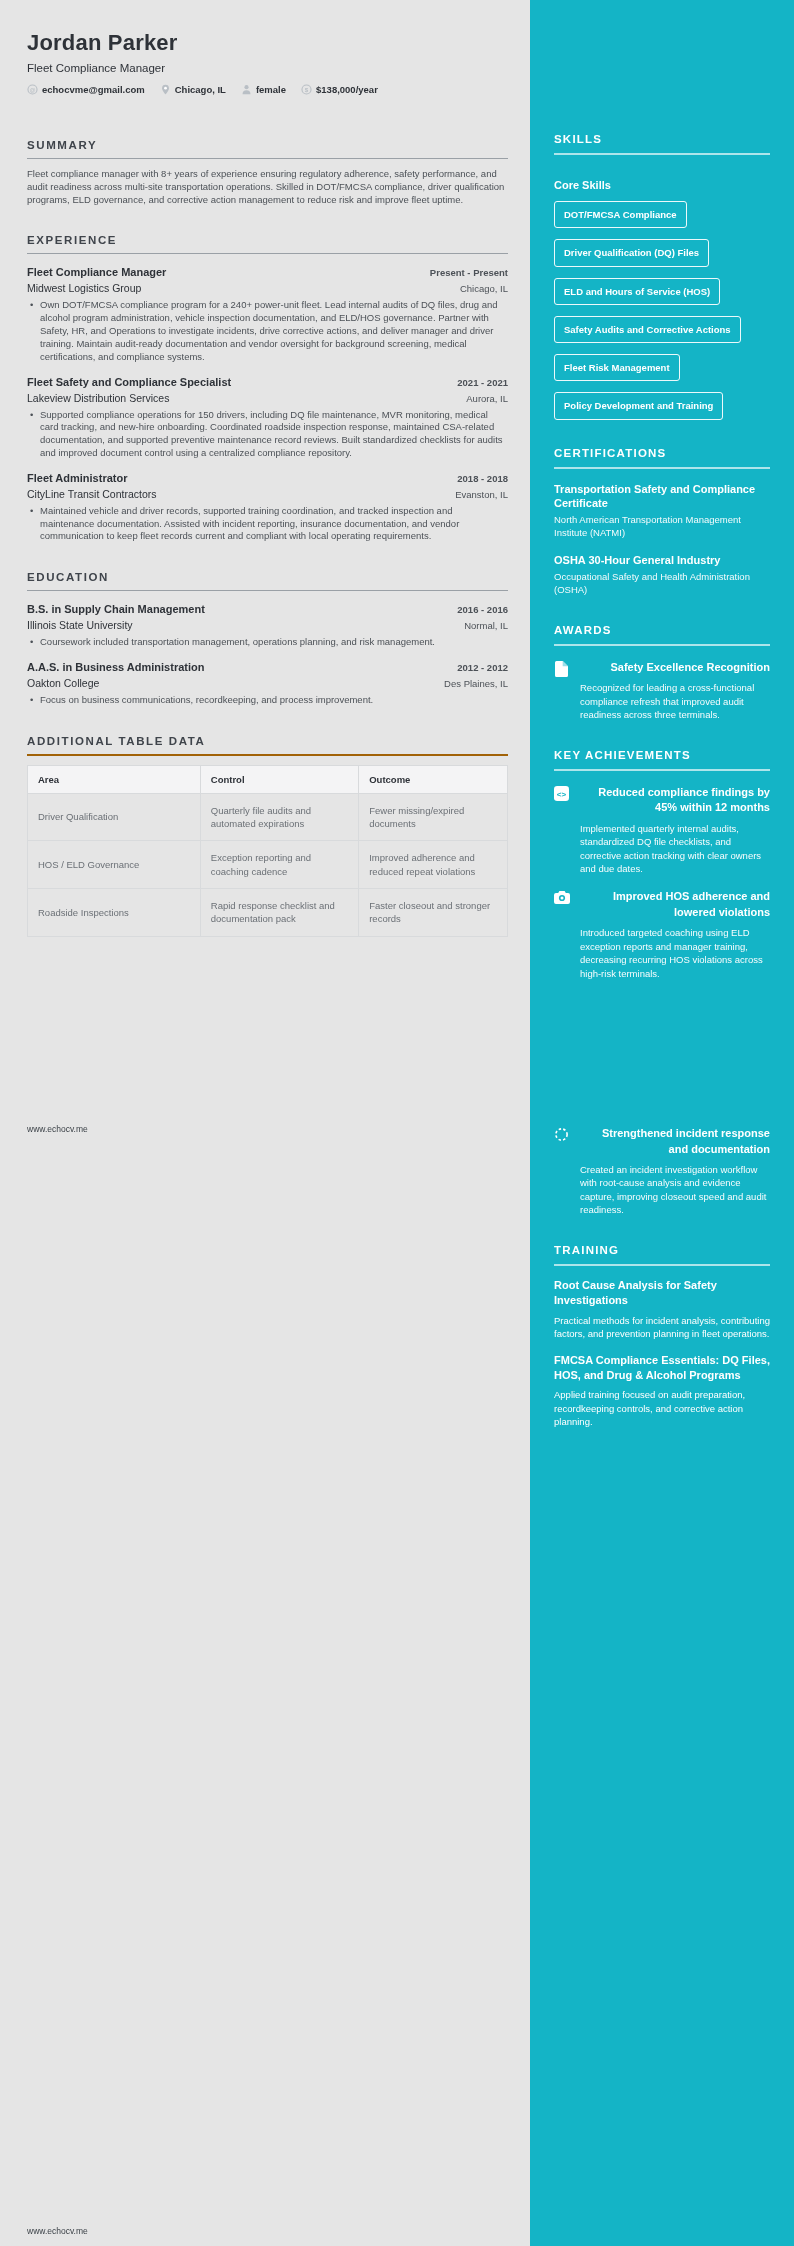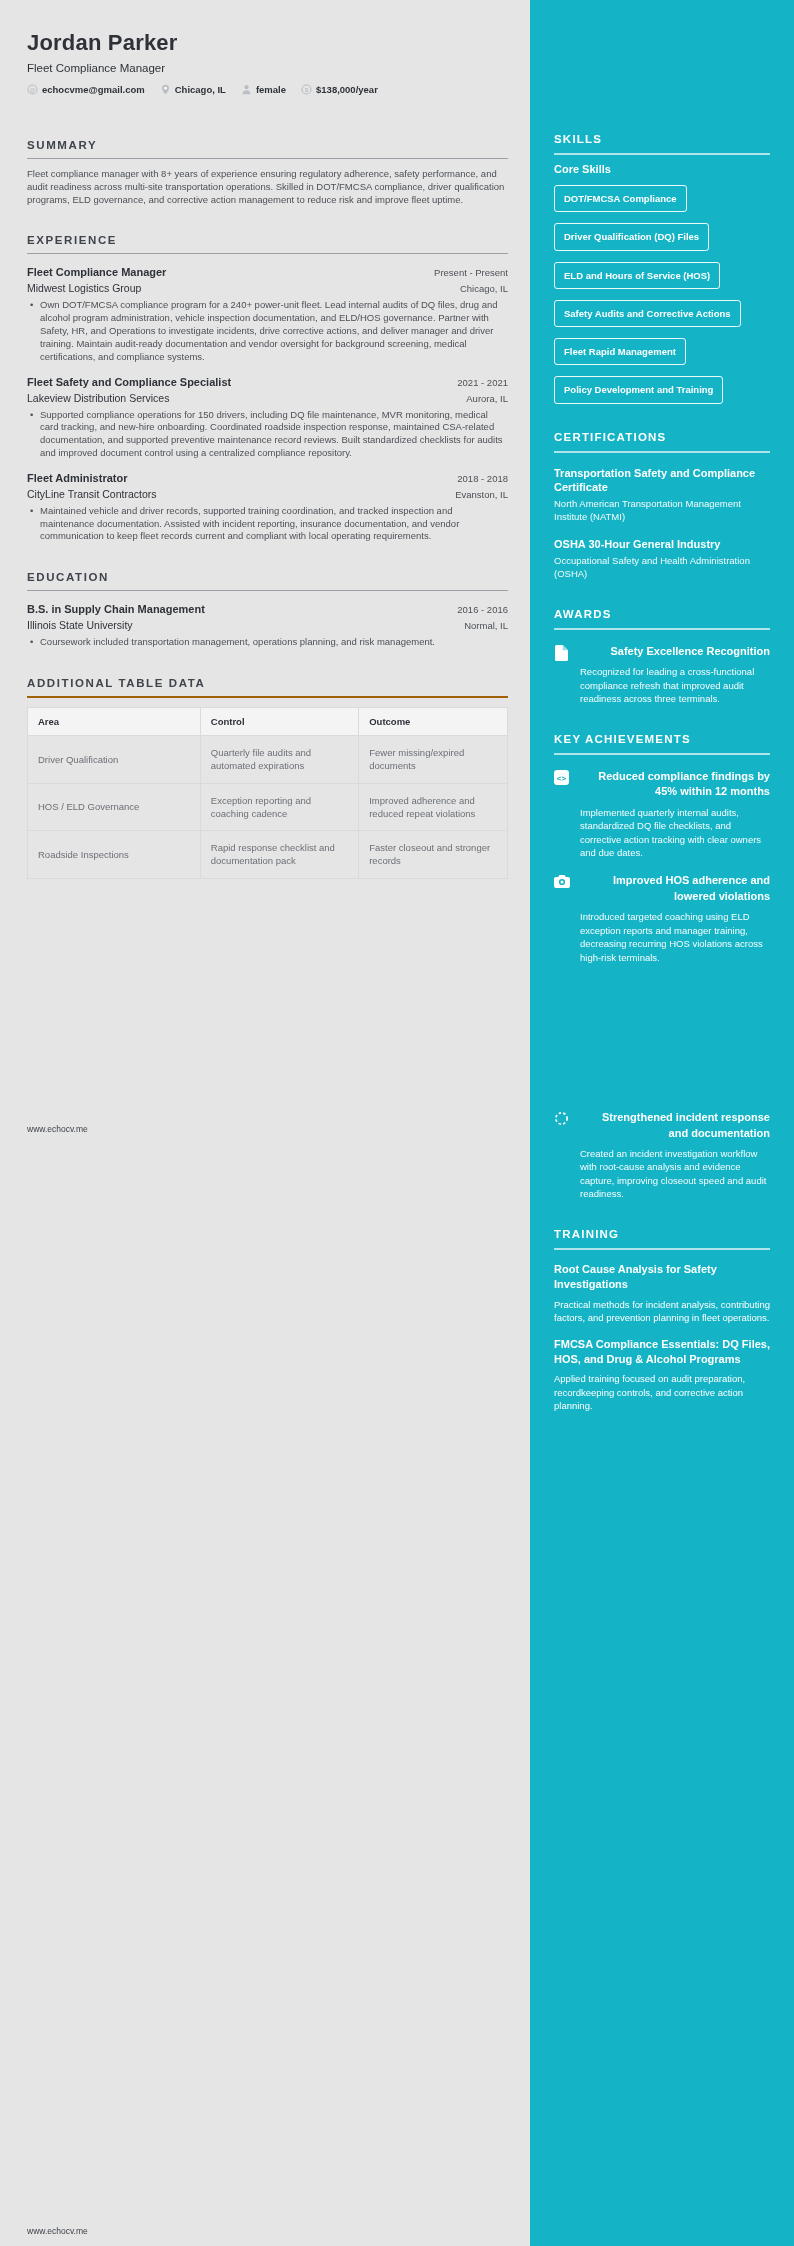--- a/index.html
+++ b/index.html
@@ -17,41 +17,41 @@
 
   .section{margin-top:28px;}
   .section.first{margin-top:44px;}
   .sec-head{font-size:11.5px; font-weight:600; letter-spacing:1.6px; color:#3f444b; padding-bottom:7px; border-bottom:1px solid #9aa0a6;}
   .sec-head.dark{border-bottom:2px solid #a16207;}
   .summary-text{margin-top:9px; font-size:9.5px; line-height:1.35; color:#4c5157;}
 
   .entry{margin-top:12px;}
   .row{display:flex; justify-content:space-between; align-items:baseline;}
   .entry-title{font-size:11px; font-weight:700; color:#2e3238;}
-  .entry-dates{font-size:9.5px; color:#4c5157; white-space:nowrap;}
+  .entry-dates{font-size:9.5px; color:#4c5157; white-space:nowrap;font-weight:bold;}
   .entry-org{font-size:10.5px; color:#2e3238; margin-top:4px;}
   .entry-loc{font-size:9.5px; color:#4c5157; white-space:nowrap;}
   .bullet{margin-top:5px; font-size:9.5px; line-height:1.35; color:#4c5157; padding-left:13px; position:relative;}
   .bullet::before{content:"\2022"; position:absolute; left:3px; top:0;}
 
   table.extra{width:100%; border-collapse:collapse; margin-top:9px;}
   table.extra th{background:#f4f4f5; font-size:9.5px; font-weight:700; color:#2e3238; text-align:left; padding:8px 10px; border:1px solid #d8dadc;}
   table.extra td{font-size:9.5px; color:#6b7076; padding:10px; border:1px solid #d8dadc; line-height:1.4; vertical-align:middle;}
   table.extra col.c1{width:36%;} table.extra col.c2{width:33%;} table.extra col.c3{width:31%;}
 
   .page-footer{position:absolute; left:27px; font-size:8.5px; color:#3c4248;}
   .page-footer.p1{top:1124px;}
   .page-footer.p2{top:2226px;}
 
   
   .right{flex:1; background:var(--accent); color:#fff; padding:133px 24px 0 24px;}
   .side-sec{margin-top:27px;}
   .side-sec.first{margin-top:0;}
   .side-head{font-size:11.5px; font-weight:700; letter-spacing:1.2px; color:#fff; padding-bottom:8px; border-bottom:2px solid rgba(255,255,255,.65);}
-  .skills-group{margin-top:8px; font-size:11px; font-weight:700;}
+  .skills-group{margin-top:24px; font-size:11px; font-weight:700;}
   .chips{margin-top:10px;}
   .chip{border:1.5px solid rgba(255,255,255,.92); border-radius:3px; padding:6px 9px; font-size:9.5px; font-weight:700; line-height:1.4; width:fit-content; max-width:100%; margin-bottom:11px;}
   .cert{margin-top:13px;}
   .cert-title{font-size:11px; font-weight:700; line-height:1.3;}
   .cert-issuer{margin-top:4px; font-size:9.5px; line-height:1.35; color:rgba(255,255,255,.95);}
   .icon-item{display:flex; gap:10px; margin-top:14px;}
   .icon-item .ico{flex:0 0 16px; padding-top:1px;}
   .icon-item .ititle{font-size:11px; font-weight:700; line-height:1.4;text-align:right;}
   .icon-item .idesc{margin-top:6px; font-size:9.5px; line-height:1.42; color:rgba(255,255,255,.97);}
   .page-break-spacer{height:132px;}
@@ -162,20 +162,31 @@
           <span class="entry-title">B.S. in Supply Chain Management</span>
           <span class="entry-dates">2016 - 2016</span>
         </div>
         <div class="row">
           <span class="entry-org">Illinois State University</span>
           <span class="entry-loc">Normal, IL</span>
         </div>
         <div class="bullet">Coursework included transportation management, operations planning, and risk management.</div>
       </div>
 
+      <div class="entry">
+        <div class="row">
+          <span class="entry-title">A.A.S. in Business Administration</span>
+          <span class="entry-dates">2012 - 2012</span>
+        </div>
+        <div class="row">
+          <span class="entry-org">Oakton College</span>
+          <span class="entry-loc">Des Plaines, IL</span>
+        </div>
+        <div class="bullet">Focus on business communications, recordkeeping, and process improvement.</div>
+      </div>
     </div>
 
     <div class="section">
       <div class="sec-head dark">ADDITIONAL TABLE DATA</div>
       <table class="extra">
         <colgroup>
             <col class="c1">
             <col class="c2">
             <col class="c3">
           </colgroup>
@@ -211,21 +222,21 @@
   <div class="right">
 
     <div class="side-sec first">
       <div class="side-head">SKILLS</div>
       <div class="skills-group">Core Skills</div>
       <div class="chips">
         <div class="chip">DOT/FMCSA Compliance</div>
         <div class="chip">Driver Qualification (DQ) Files</div>
         <div class="chip">ELD and Hours of Service (HOS)</div>
         <div class="chip">Safety Audits and Corrective Actions</div>
-        <div class="chip">Fleet Rapid Management</div>
+        <div class="chip">Fleet Risk Management</div>
         <div class="chip">Policy Development and Training</div>
       </div>
     </div>
 
     <div class="side-sec">
       <div class="side-head">CERTIFICATIONS</div>
       <div class="cert">
         <div class="cert-title">Transportation Safety and Compliance Certificate</div>
         <div class="cert-issuer">North American Transportation Management Institute (NATMI)</div>
       </div>

